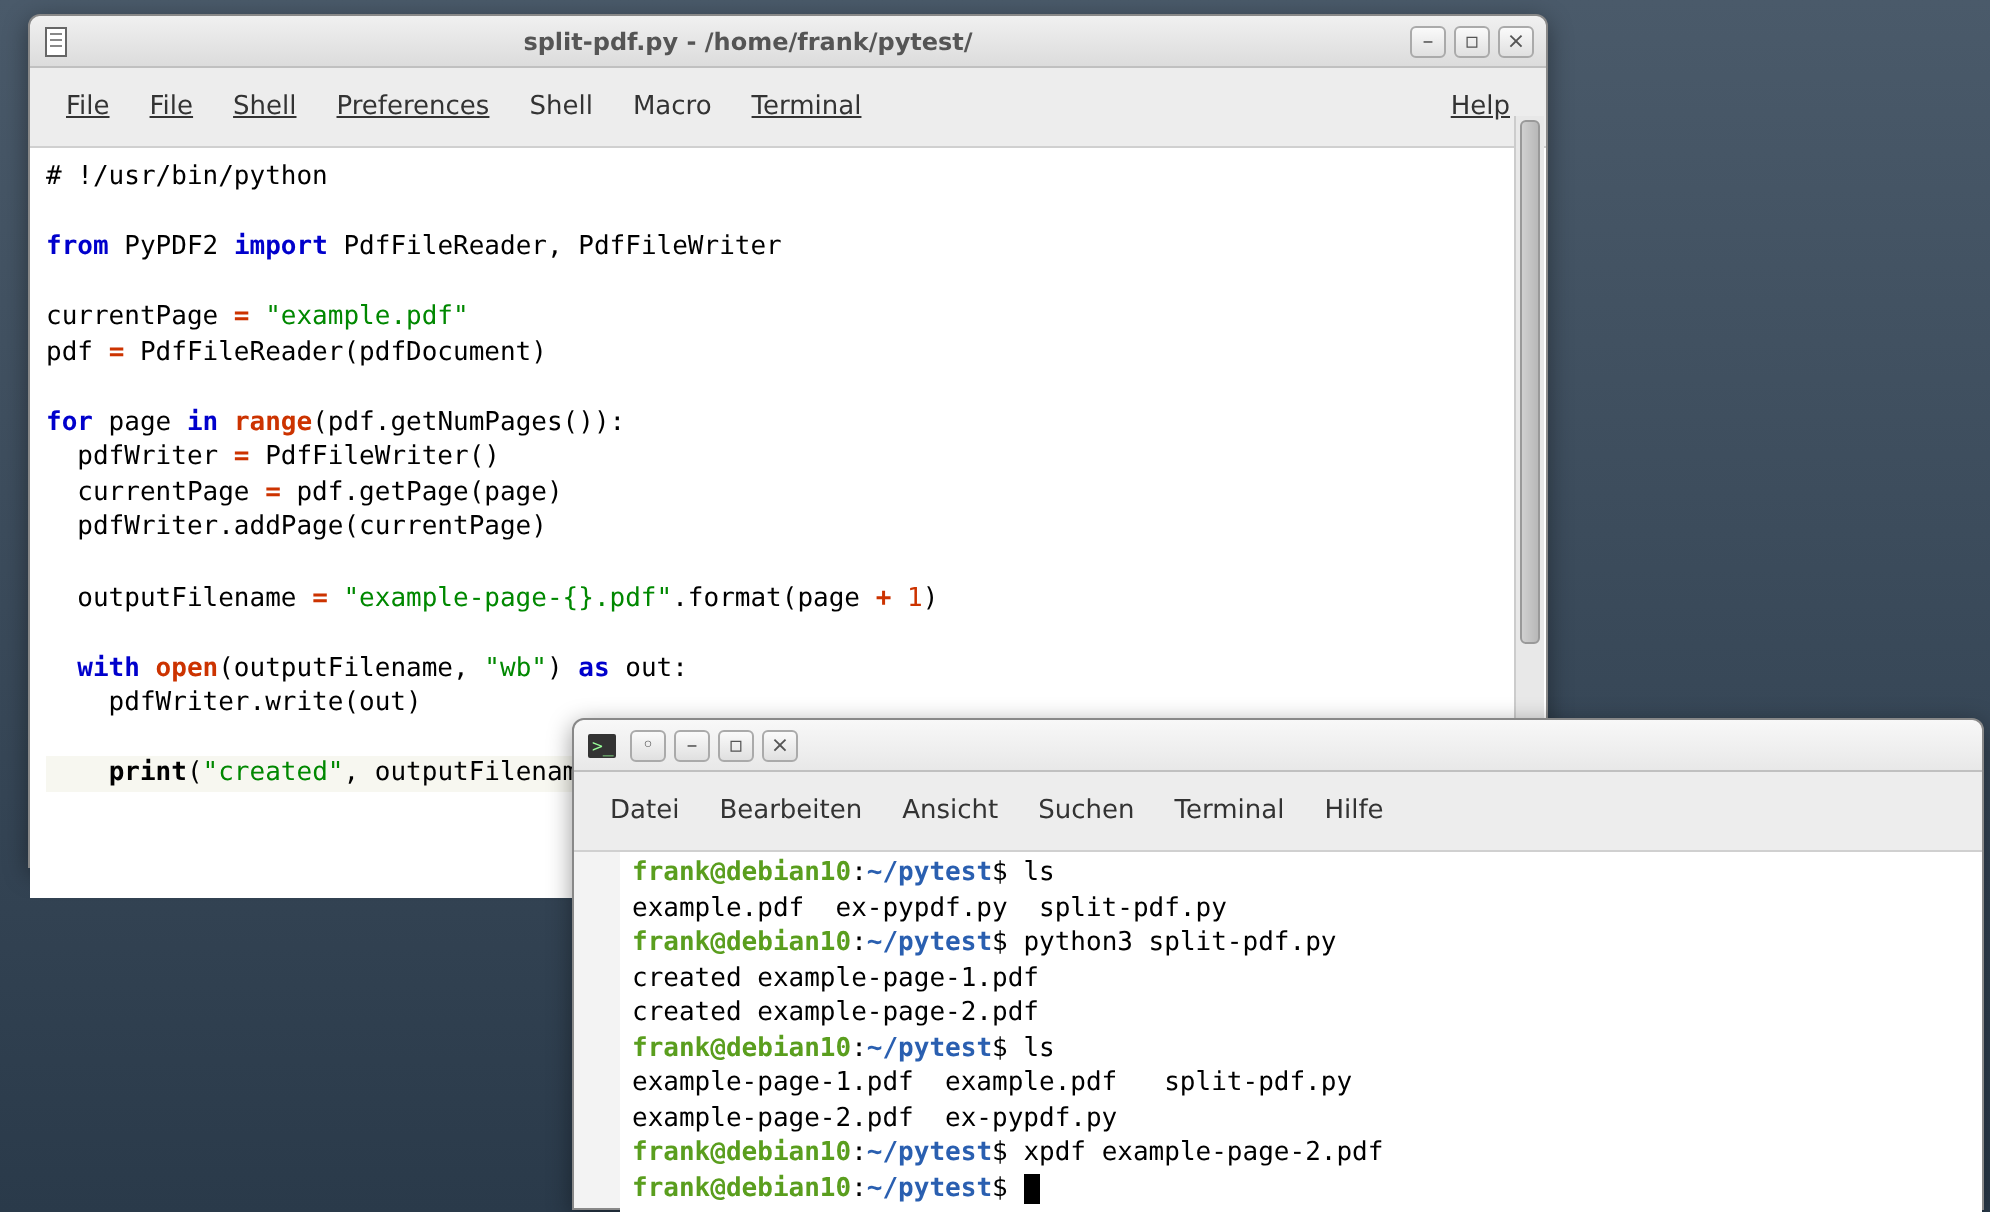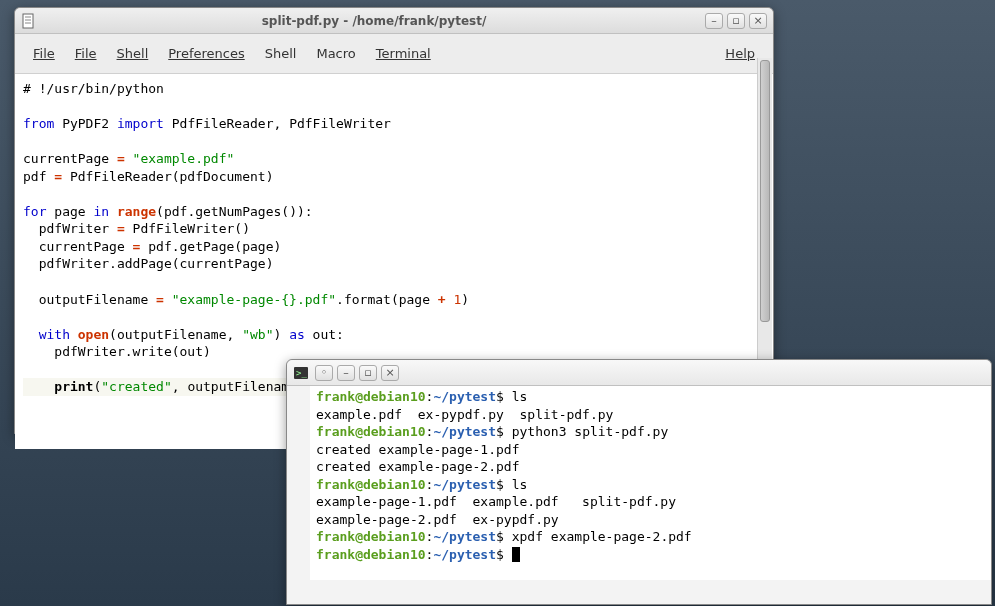--- a/index.html
+++ b/index.html
@@ -118,21 +118,21 @@
     }
     .scrollbar-thumb {
       position: absolute;
       left: 2px;
       right: 2px;
       background: linear-gradient(to right, #d0d0d0, #b8b8b8);
       border: 1px solid #999;
       border-radius: 3px;
     }
     .tok-comment { color: #000; }
-    .tok-keyword { color: #0000cc; font-weight: normal; }
+    .tok-keyword { color: #0000cc; font-weight: bold; }
     .tok-keyword2 { color: #000000; font-weight: bold; }
     .tok-string { color: #008800; }
     .tok-builtin { color: #cc3300; font-weight: bold; text-align: right; }
     .tok-number { color: #cc3300; }
     .tok-op { color: #cc3300; font-weight: bold; }
     .cursor-line { background: #f7f7f0; display: inline-block; }
     .terminal-body {
       background: #fff;
       height: calc(100% - 50px);
       padding: 2px 6px;
@@ -217,20 +217,28 @@
           <text x="3" y="11" fill="#9f9" font-size="9" font-family="monospace">&gt;_</text>
         </svg>
     </span>
     <div class="win-controls">
       <div class="win-btn">◦</div>
       <div class="win-btn">–</div>
       <div class="win-btn">▫</div>
       <div class="win-btn">×</div>
     </div>
   </div>
+  <div class="menubar">
+    <div class="menu-item">Datei</div>
+    <div class="menu-item">Bearbeiten</div>
+    <div class="menu-item">Ansicht</div>
+    <div class="menu-item">Suchen</div>
+    <div class="menu-item">Terminal</div>
+    <div class="menu-item">Hilfe</div>
+  </div>
   <div class="terminal-body"><span class="term-user">frank@debian10</span><span>:</span><span class="term-path">~/pytest</span><span>$ </span><span>ls</span>
 <span>example.pdf  ex-pypdf.py  split-pdf.py</span>
 <span class="term-user">frank@debian10</span><span>:</span><span class="term-path">~/pytest</span><span>$ </span><span>python3 split-pdf.py</span>
 <span>created example-page-1.pdf</span>
 <span>created example-page-2.pdf</span>
 <span class="term-user">frank@debian10</span><span>:</span><span class="term-path">~/pytest</span><span>$ </span><span>ls</span>
 <span>example-page-1.pdf  example.pdf   split-pdf.py</span>
 <span>example-page-2.pdf  ex-pypdf.py</span>
 <span class="term-user">frank@debian10</span><span>:</span><span class="term-path">~/pytest</span><span>$ </span><span>xpdf example-page-2.pdf</span>
 <span class="term-user">frank@debian10</span><span>:</span><span class="term-path">~/pytest</span><span>$ </span><span class="term-cursor"></span></div>

